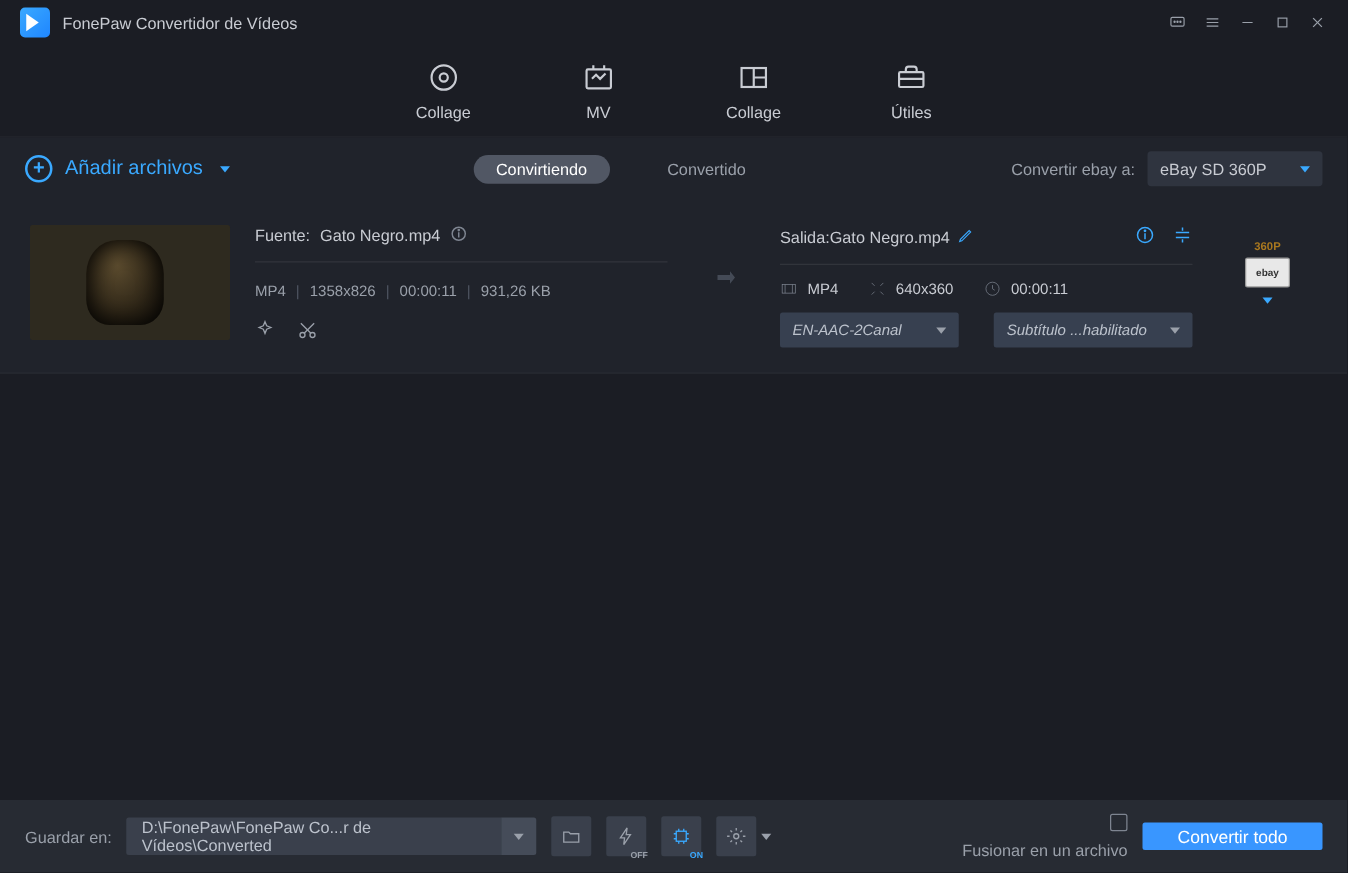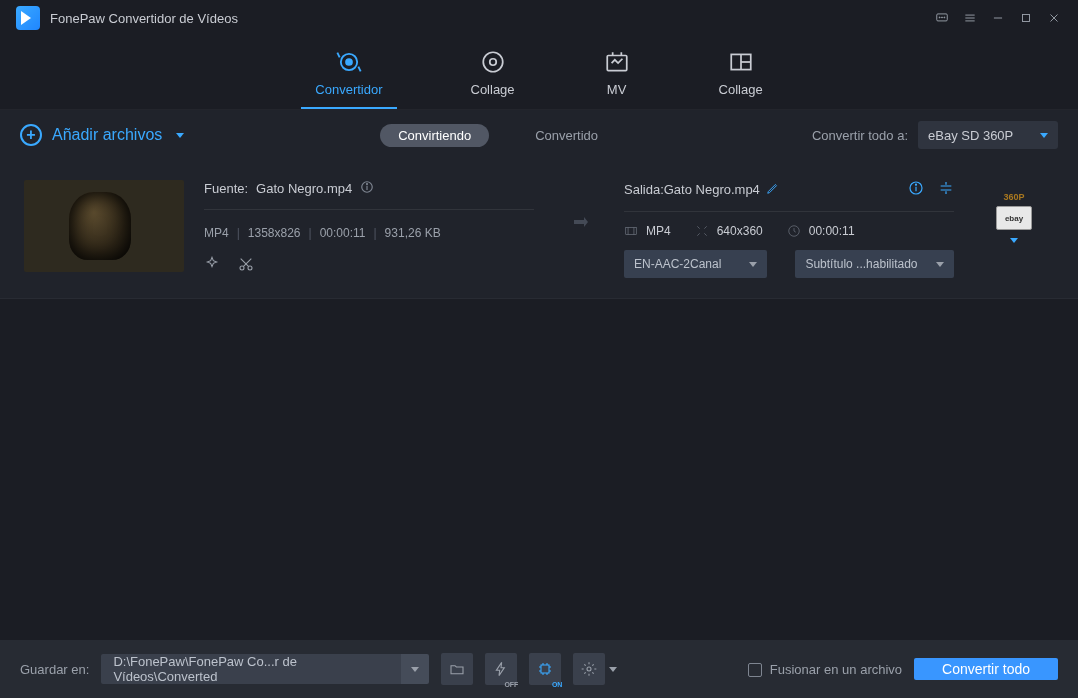--- a/index.html
+++ b/index.html
@@ -40,21 +40,21 @@
   .arrow-col { width:40px; display:flex; align-items:center; justify-content:center; padding-top:30px; }
   .arrow-col svg { width:30px; height:24px; fill:#444a56; }
   .out-col { flex: 1 1 0; min-width:0; }
   .out-line1 { display:flex; align-items:center; font-size:13px; color:#c9ccd3; }
   .out-line1 .spacer { flex:1; }
   .out-line1 .oicon { margin-left:14px; cursor:pointer; color:#3aa9ff; }
   .out-divider { height:1px; background:rgba(255,255,255,0.08); margin:12px 0 12px; }
   .out-meta { display:flex; align-items:center; gap:24px; font-size:12px; color:#c9ccd3; margin-bottom:12px; }
   .out-meta .grp { display:flex; align-items:center; gap:8px; color:#c9ccd3;}
   .out-meta .grp svg { width:14px;height:14px; stroke:#7e8591; fill:none;}
-  .out-controls { display:flex; gap:28px; }
+  .out-controls { display:flex; gap:28px;font-style:italic; }
   .sel { background:#374050; height:28px; display:flex; align-items:center; justify-content:space-between; padding:0 10px; border-radius:2px; font-size:12px; color:#bcc2cc; cursor:pointer; }
   .sel.audio { width:150px; }
   .sel.sub { width:166px; }
   .sel .caret3 { width:0;height:0;border-left:4px solid transparent;border-right:4px solid transparent;border-top:5px solid #9aa0aa; }
   .profile-col { width:80px; display:flex; align-items:center; justify-content:flex-end; gap:8px; padding-top:26px;flex-direction:column;}
   .profile-badge { position:relative; }
   .profile-badge .reslabel { position:absolute; top:-14px; left:50%; transform:translateX(-50%); font-size:9px; font-weight:600; color:#a9781f; white-space:nowrap;}
   .profile-badge .box { width:36px; height:24px; background:#e8e8e8; border:1px solid #999; border-radius:2px; display:flex; align-items:center; justify-content:center; font-size:8px; font-weight:700; color:#333;}
   .profile-caret { width:0;height:0;border-left:4px solid transparent;border-right:4px solid transparent;border-top:5px solid #3aa9ff; cursor:pointer;}
   .footer { height:58px; background: #272b33; display:flex; align-items:center; padding: 0 20px; gap:12px; }
@@ -64,21 +64,21 @@
   .savepath .drop { background:#454c59; width:28px; display:flex; align-items:center; justify-content:center; border-radius:0 2px 2px 0; cursor:pointer;}
   .savepath .drop div{ width:0;height:0;border-left:4px solid transparent;border-right:4px solid transparent;border-top:5px solid #9aa0aa;}
   .sqbtn { width:32px;height:32px; background:#3a404c; border-radius:2px; display:flex; align-items:center; justify-content:center; cursor:pointer; color:#9aa0aa; font-size:11px;}
   .sqbtn svg { width:16px;height:16px; }
   .gpu-on { position:relative;}
   .gpu-on::after { content:'ON'; position:absolute; right:-1px; bottom:-3px; font-size:7px; color:#3aa9ff; font-weight:700;}
   .hw-off { position:relative;}
   .hw-off::after { content:'OFF'; position:absolute; right:-1px; bottom:-3px; font-size:7px; color:#9aa0aa; font-weight:700;}
   .gear-combo { display:flex; align-items:center; gap:4px; }
   .footer-spacer { flex:1; }
-  .merge { display:flex; align-items:flex-end; gap:8px; font-size:13px; color:#9aa0aa; }
+  .merge { display:flex; align-items:flex-end; gap:8px; font-size:13px; color:#9aa0aa;flex-direction:column; }
   .merge .chk { width:14px;height:14px; border:1.5px solid #7e8591; border-radius:2px; cursor:pointer;}
   .primary-btn { background:#3996ff; color:#fff; height:22px; padding:0 28px; border:none; border-radius:2px; font-size:14px; cursor:pointer;}
 </style>
 </head>
 <body>
 
 <div class="titlebar">
   <div class="logo-icon"></div>
   <div class="title">FonePaw Convertidor de Vídeos</div>
   <div class="titlebar-spacer"></div>
@@ -109,31 +109,20 @@
   </div>
   <div class="win-ctrl">
     <svg viewBox="0 0 24 24" stroke="#9aa0aa" stroke-width="1.6">
         <line x1="6" y1="6" x2="18" y2="18"></line>
         <line x1="18" y1="6" x2="6" y2="18"></line>
       </svg>
   </div>
 </div>
 
 <div class="mainnav">
-  <div class="nav-item active">
-    <span class="icon">
-      <svg width="28" height="28" viewBox="0 0 24 24" fill="none" stroke="#3aa9ff" stroke-width="1.6">
-          <circle cx="12" cy="12" r="7"></circle>
-          <path d="M4 8 L2 4"></path>
-          <path d="M20 16 L22 20"></path>
-          <circle cx="12" cy="12" r="2.5" fill="#3aa9ff"></circle>
-        </svg>
-    </span>
-    <span>Convertidor</span>
-  </div>
   <div class="nav-item">
     <span class="icon">
       <svg width="26" height="26" viewBox="0 0 24 24" fill="none" stroke="#c9ccd3" stroke-width="1.6">
           <circle cx="12" cy="12" r="9"></circle>
           <circle cx="12" cy="12" r="3"></circle>
         </svg>
     </span>
     <span>Collage</span>
   </div>
   <div class="nav-item">
@@ -149,34 +138,44 @@
   <div class="nav-item">
     <span class="icon">
       <svg width="26" height="26" viewBox="0 0 24 24" fill="none" stroke="#c9ccd3" stroke-width="1.6">
           <rect x="3" y="5" width="18" height="14"></rect>
           <line x1="12" y1="5" x2="12" y2="19"></line>
           <line x1="12" y1="12" x2="21" y2="12"></line>
         </svg>
     </span>
     <span>Collage</span>
   </div>
+  <div class="nav-item">
+    <span class="icon">
+      <svg width="26" height="26" viewBox="0 0 24 24" fill="none" stroke="#c9ccd3" stroke-width="1.6">
+          <rect x="3" y="8" width="18" height="11" rx="1"></rect>
+          <path d="M8 8V6a2 2 0 012-2h4a2 2 0 012 2v2"></path>
+          <line x1="3" y1="13" x2="21" y2="13"></line>
+        </svg>
+    </span>
+    <span>Útiles</span>
+  </div>
 </div>
 
 <div class="subbar">
   <div class="add-btn">
     <span class="plus">+</span>
     <span>Añadir archivos</span>
     <span class="caret"></span>
   </div>
   <div class="subbar-center">
     <div class="pill active">Convirtiendo</div>
     <div class="pill">Convertido</div>
   </div>
   <div class="convertall">
-    <span>Convertir todo a:</span>
+    <span>Convertir ebay a:</span>
     <div class="dropdown">
       <span>eBay SD 360P</span>
       <span class="caret2"></span>
     </div>
   </div>
 </div>
 
 <div class="content">
   <div class="item-row">
     <div class="thumb"></div>

